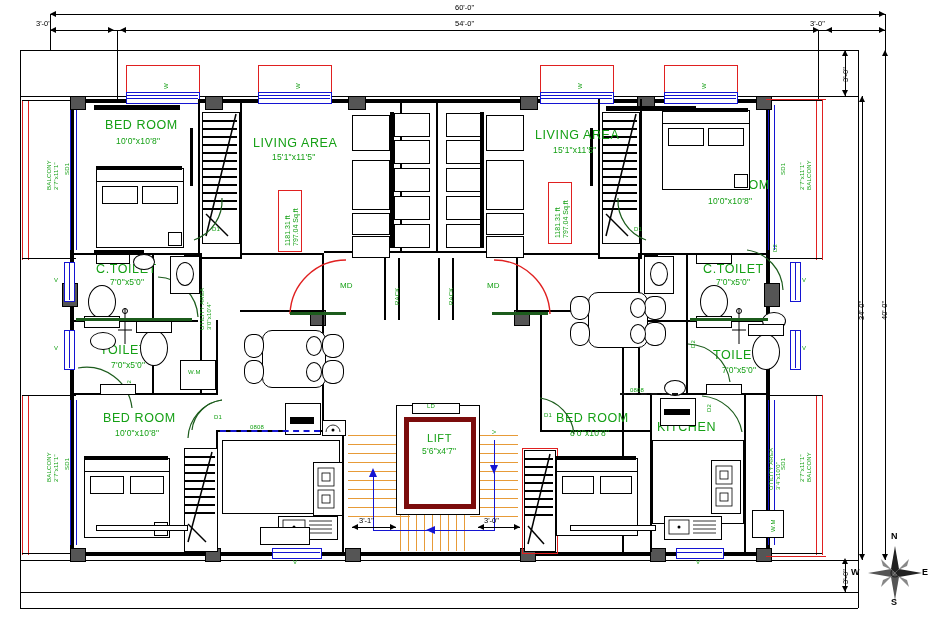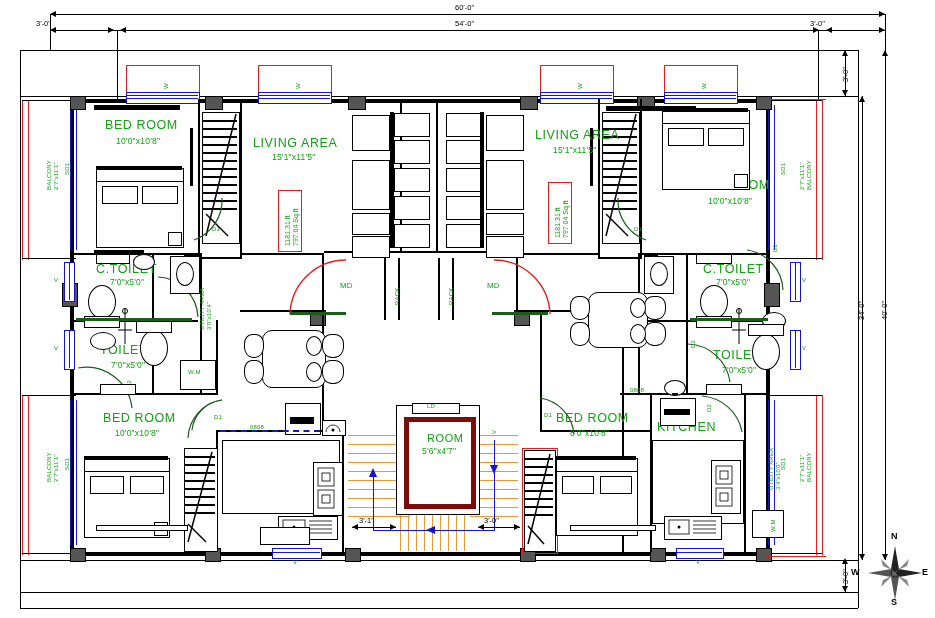--- a/index.html
+++ b/index.html
@@ -423,21 +423,21 @@
     <div class="vl" style="left:456px;top:505px;height:46px;border-color:#e79b38;"></div>
     <div class="vl" style="left:464px;top:505px;height:46px;border-color:#e79b38;"></div>
 
     <div class="wall-out" style="left:396px;top:405px;width:82px;height:108px;border:1px solid #000;"></div>
 
     <div style="position:absolute;left:404px;top:417px;width:62px;height:82px;border:5px solid #7b0c0c;background:#fff;"></div>
 
     <div class="fbox" style="left:412px;top:403px;width:46px;height:9px;"></div>
     <div class="lbl tiny" style="left:427px;top:403px;">LD</div>
 
-    <div class="lbl room-name" style="left:427px;top:432px;font-size:11px;">ROOM</div>
+    <div class="lbl room-name" style="left:427px;top:432px;font-size:11px;">LIFT</div>
     <div class="lbl room-dim" style="left:422px;top:446px;">5'6"x4'7"</div>
   </div>
 
   <div>
     <div class="bluev" style="left:373px;top:472px;height:58px;"></div>
     <div class="barrowU" style="left:369px;top:468px;"></div>
     <div class="hl" style="left:352px;top:527px;width:44px;"></div>
     <div class="arrowL" style="left:352px;top:524px;"></div>
     <div class="arrowR" style="left:390px;top:524px;"></div>
     <div class="dimtxt" style="left:359px;top:516px;">3'-1"</div>

